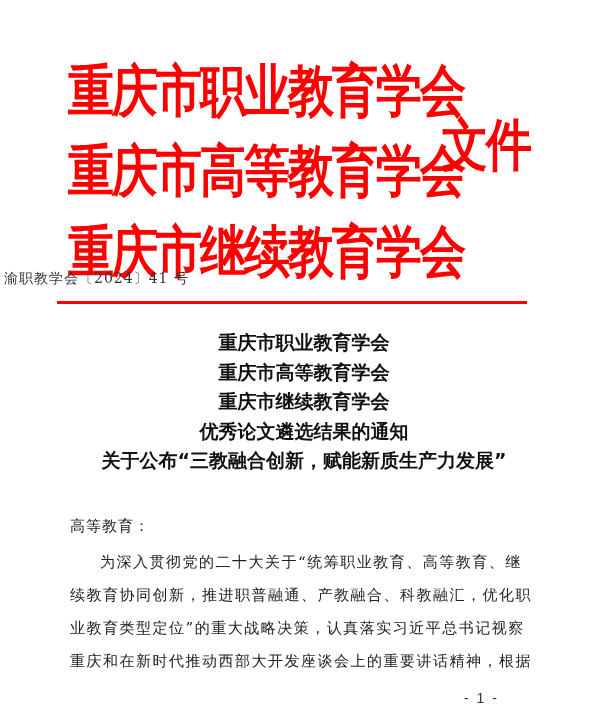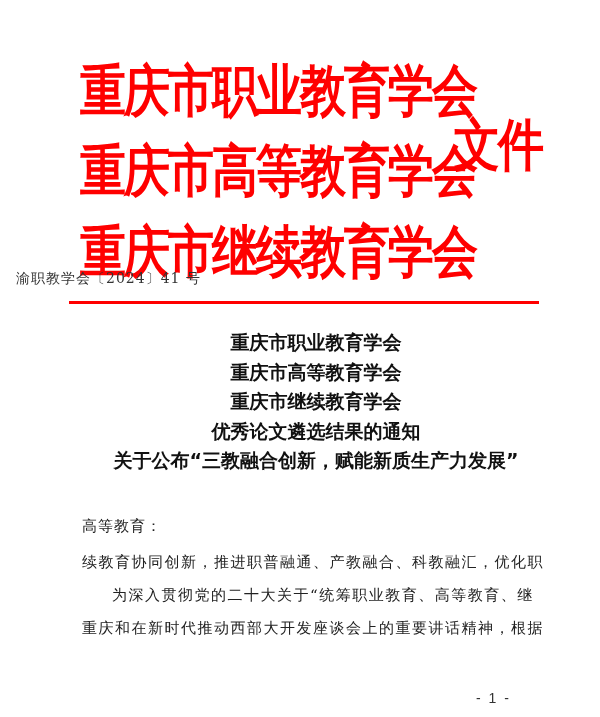--- a/index.html
+++ b/index.html
@@ -9,21 +9,21 @@
     }
     body {
       width: 600px;
       height: 717px;
       position: relative;
       overflow: hidden;
       font-family: "DejaVu Serif", "Liberation Serif", serif;
     }
     .page {
       position: absolute;
-      left: 16px; top: 0;
+      left: 4px; top: 0;
       width: 575px; height: 717px;
       background: #fff;
     }
     .red-head {
       position: absolute;
       left: 64px;
       top: 50px;
       color: #ff0000;
       font-family: "DejaVu Serif", "Liberation Serif", serif;
       font-weight: bold;
@@ -140,19 +140,20 @@
     <span class="title-line">重庆市职业教育学会</span>
     <span class="title-line">重庆市高等教育学会</span>
     <span class="title-line">重庆市继续教育学会</span>
     <span class="title-line">优秀论文遴选结果的通知</span>
     <span class="title-line">关于公布“三教融合创新，赋能新质生产力发展”</span>
   </div>
 
   <div class="salutation">高等教育：</div>
 
   <div class="body-text">
+    <span class="body-line indent">为深入贯彻党的二十大关于“统筹职业教育、高等教育、继</span>
     <span class="body-line">续教育协同创新，推进职普融通、产教融合、科教融汇，优化职</span>
-    <span class="body-line indent">为深入贯彻党的二十大关于“统筹职业教育、高等教育、继</span>
+    <span class="body-line">业教育类型定位”的重大战略决策，认真落实习近平总书记视察</span>
     <span class="body-line">重庆和在新时代推动西部大开发座谈会上的重要讲话精神，根据</span>
   </div>
 
   <div class="page-number">- 1 -</div>
 </div>
 
 </body></html>

